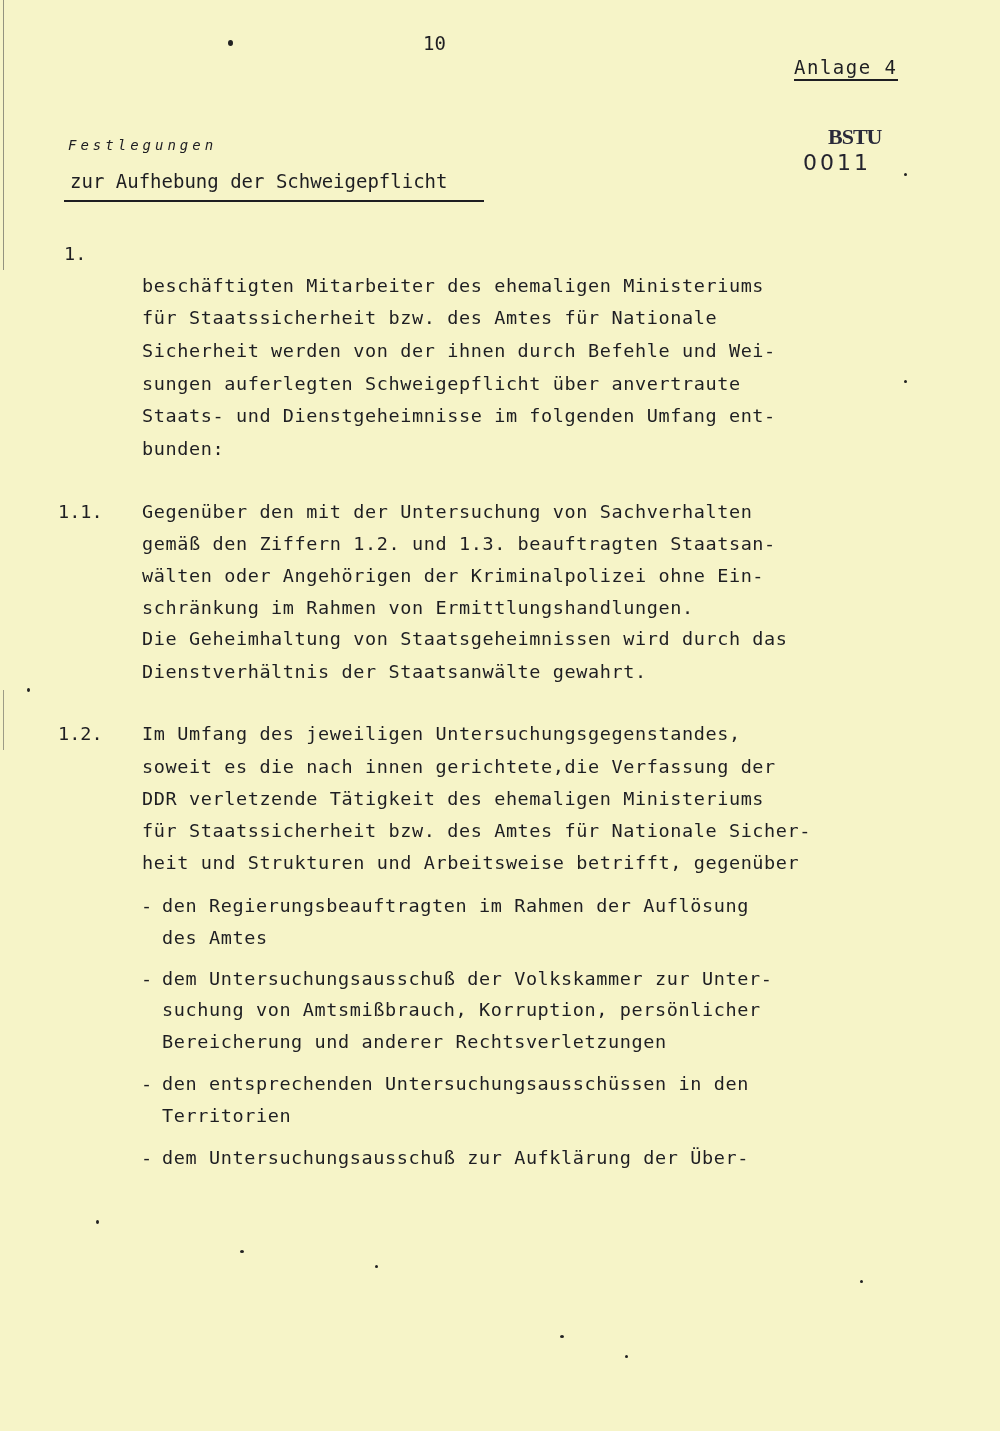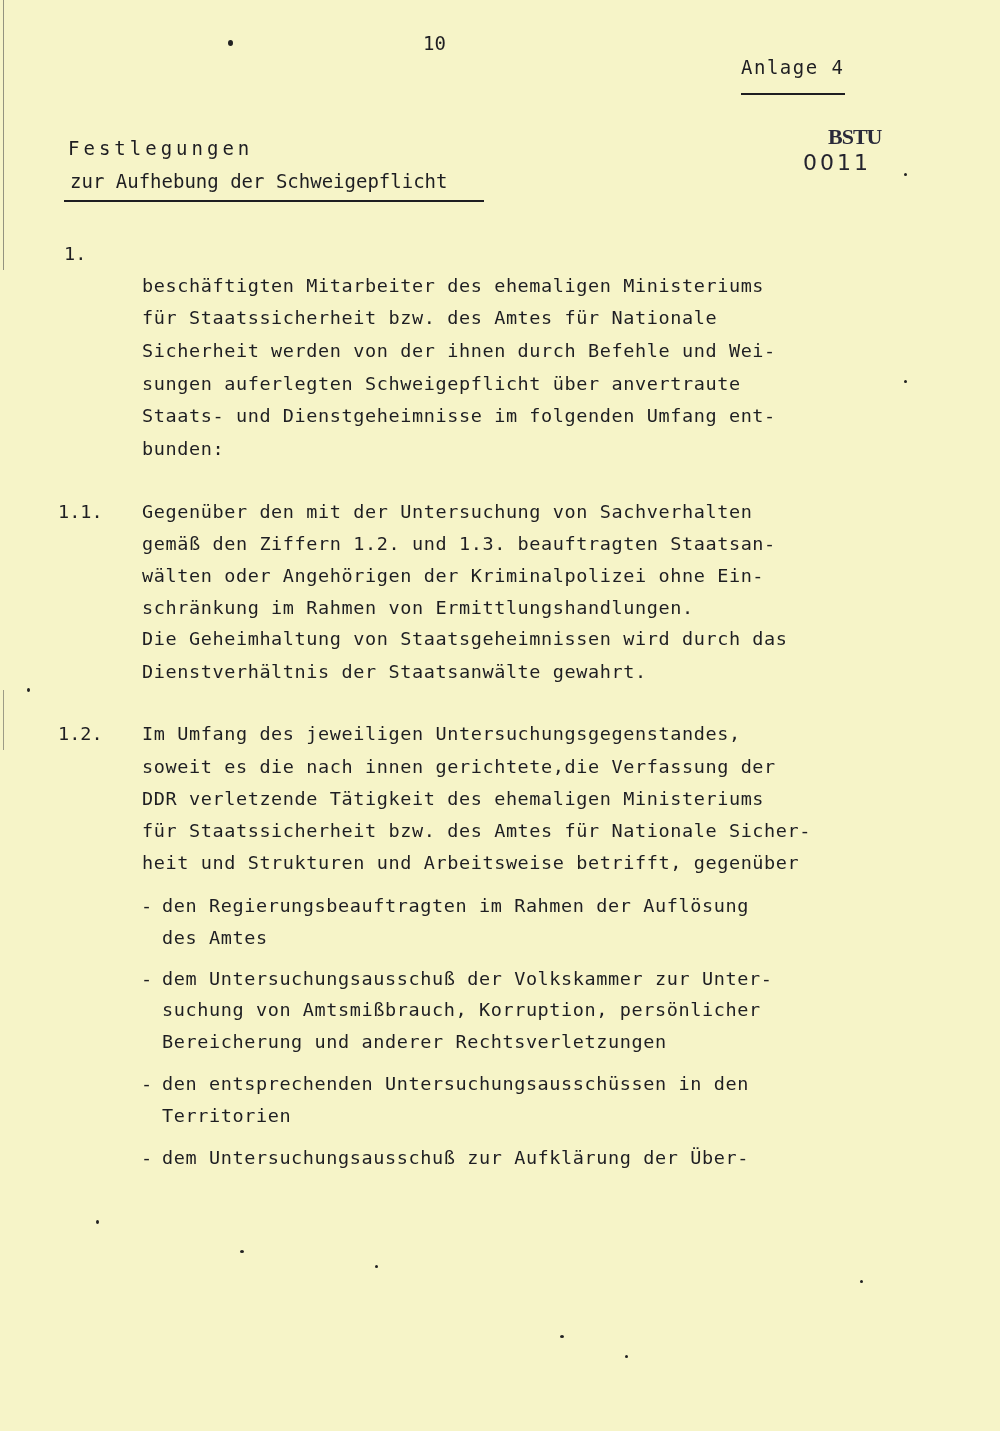--- a/index.html
+++ b/index.html
@@ -8,24 +8,24 @@
       background: #f6f4c6;
       position: relative;
       font-family: "DejaVu Sans Mono", "Liberation Mono", monospace;
       color: #1e1e22;
     }
     .page { position: absolute; inset: 0; background: #f6f4c8; }
     .left-edge { position: absolute; left: 3px; top: 0; width: 1px; height: 270px; background: #444; opacity: .55; }
     .left-edge2 { position: absolute; left: 3px; top: 690px; width: 1px; height: 60px; background: #444; opacity: .5; }
     .abs { position: absolute; white-space: pre; }
     .pagenum { left: 423px; top: 32px; font-size: 19px; }
-    .anlage { left: 741px; top: 56px; font-size: 19px; letter-spacing: 1.5px; border-bottom: 2px solid #1e1e22; padding-bottom: 15px; }
+    .anlage { left: 794px; top: 56px; font-size: 19px; letter-spacing: 1.5px; border-bottom: 2px solid #1e1e22; padding-bottom: 1px; }
     .stamp1 { left: 828px; top: 124px; font-size: 22px; font-weight: bold; color: #2a2a3a; font-family: Liberation Serif, serif; letter-spacing: -1px; }
     .stamp2 { left: 803px; top: 150px; font-size: 22px; color: #23232e; font-family: "DejaVu Sans", sans-serif; letter-spacing: 3px; }
-    .title1 { left: 68px; top: 137px; font-size: 19px; letter-spacing: 4px; }
+    .title1 { left: 68px; top: 137px; font-size: 14px; letter-spacing: 4px; font-style: italic; }
     .title2 { left: 70px; top: 170px; font-size: 19px; }
     .title-rule { position: absolute; left: 64px; top: 200px; width: 420px; height: 2px; background: #1e1e22; }
     .line { font-size: 18.5px; letter-spacing: 0.6px; }
     .num { font-size: 18.5px; }
     .speck { position: absolute; background: #222; border-radius: 50%; }
   </style>
 </head>
 <body>
 
 <div class="page">

